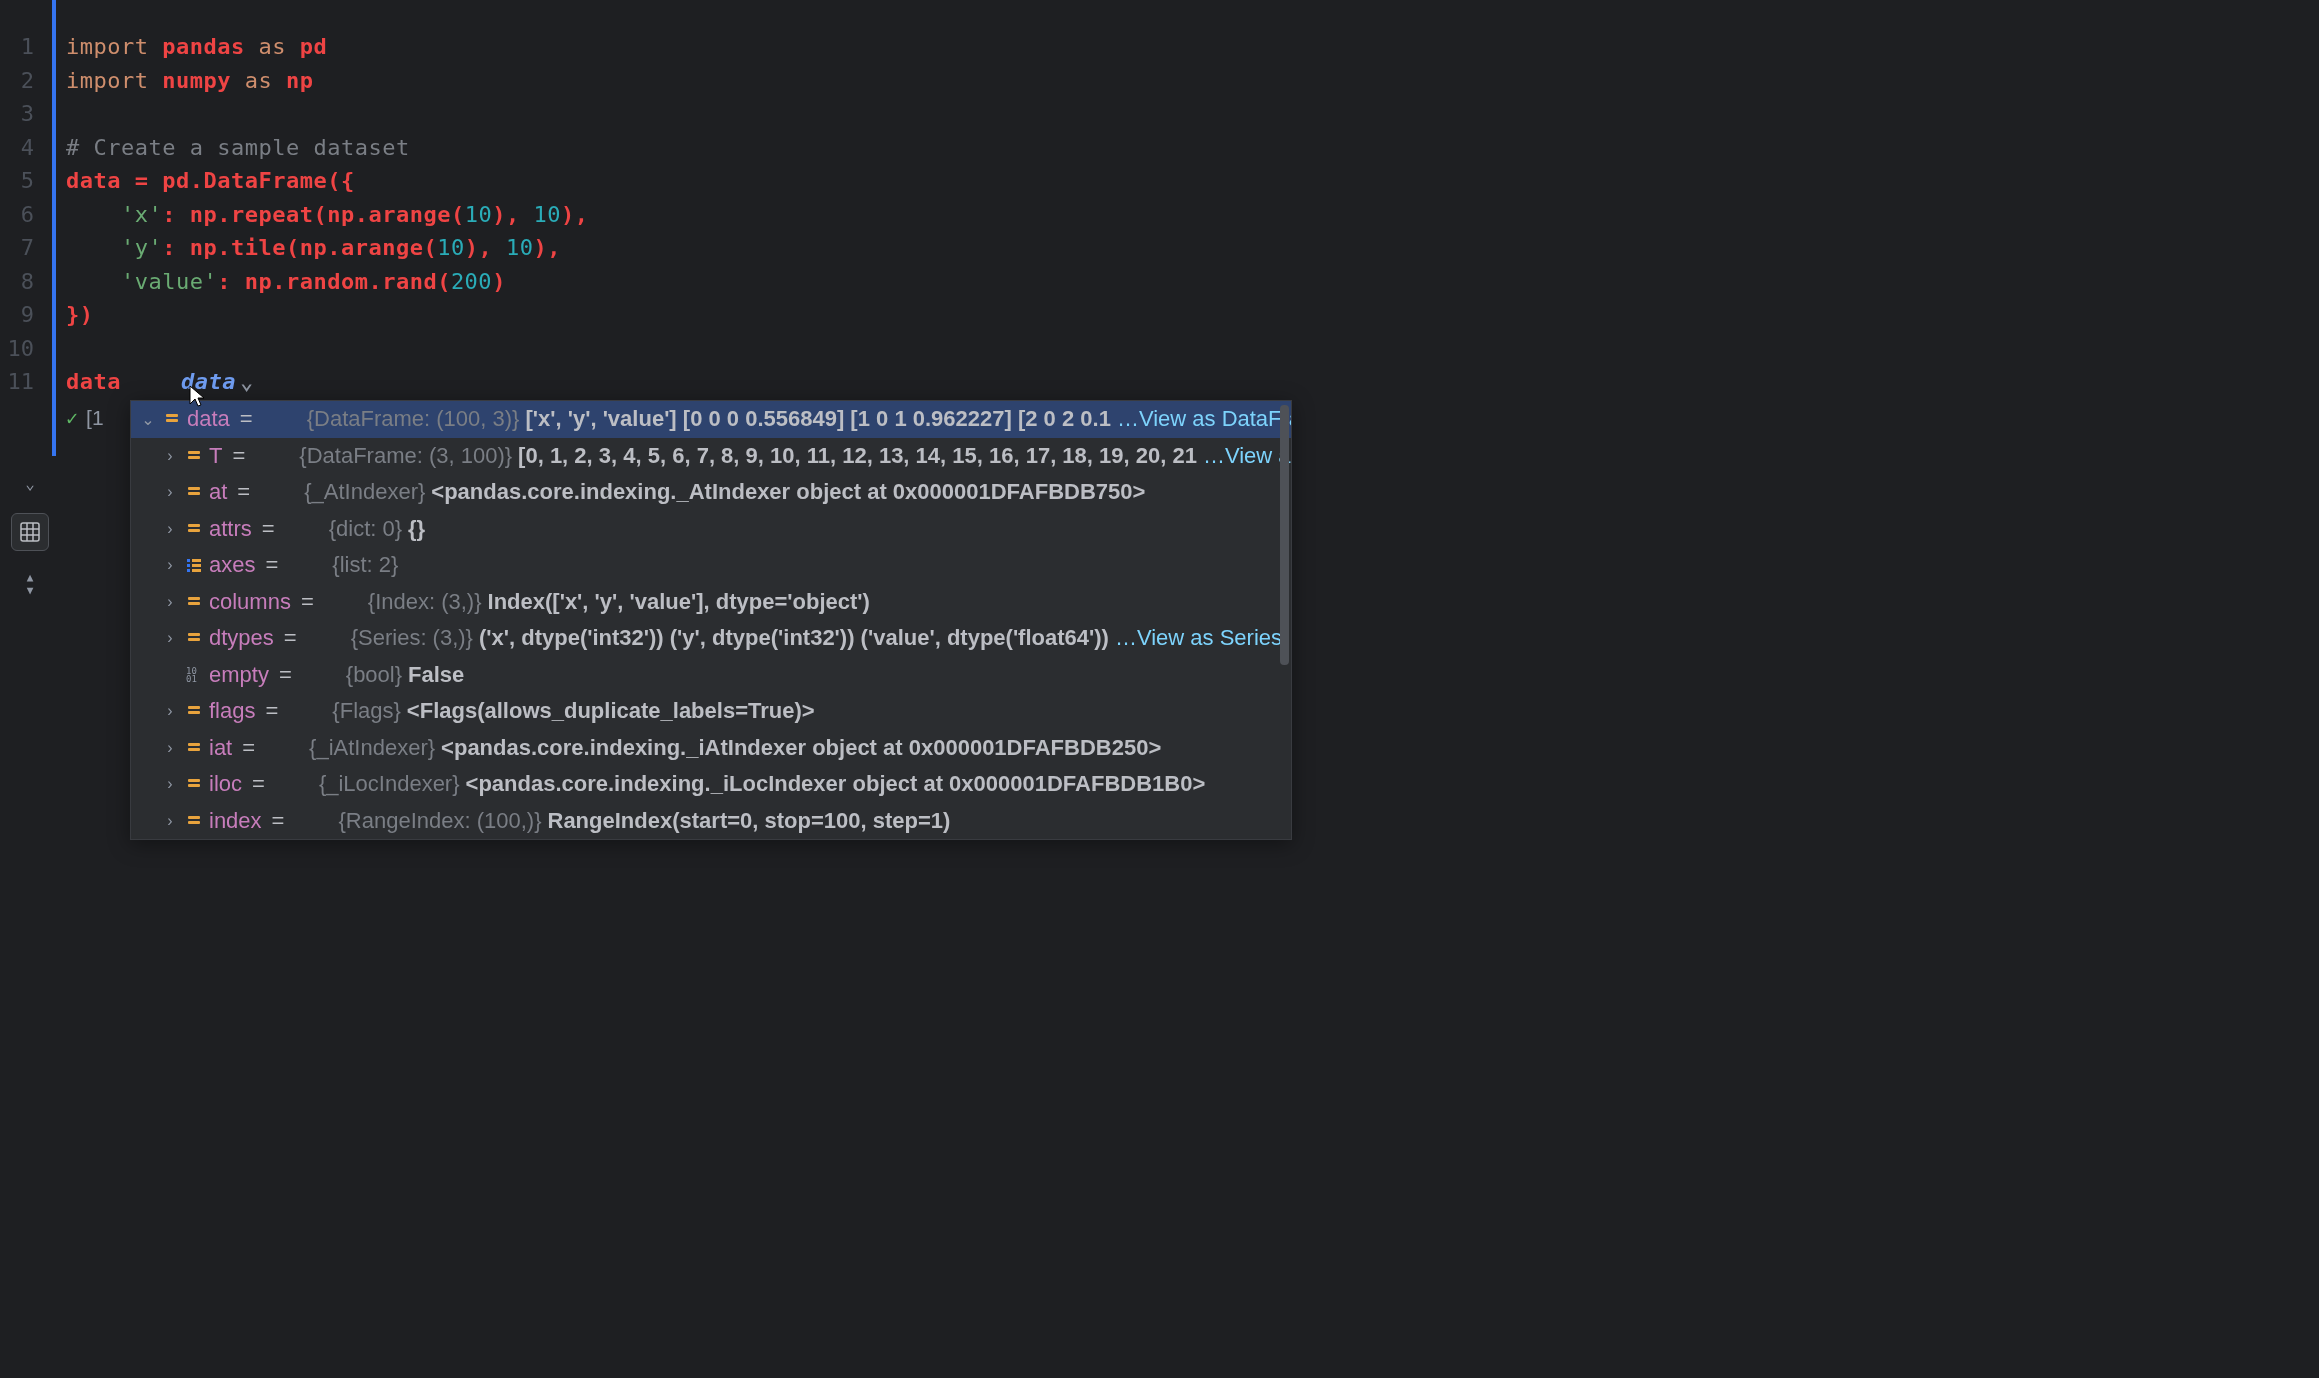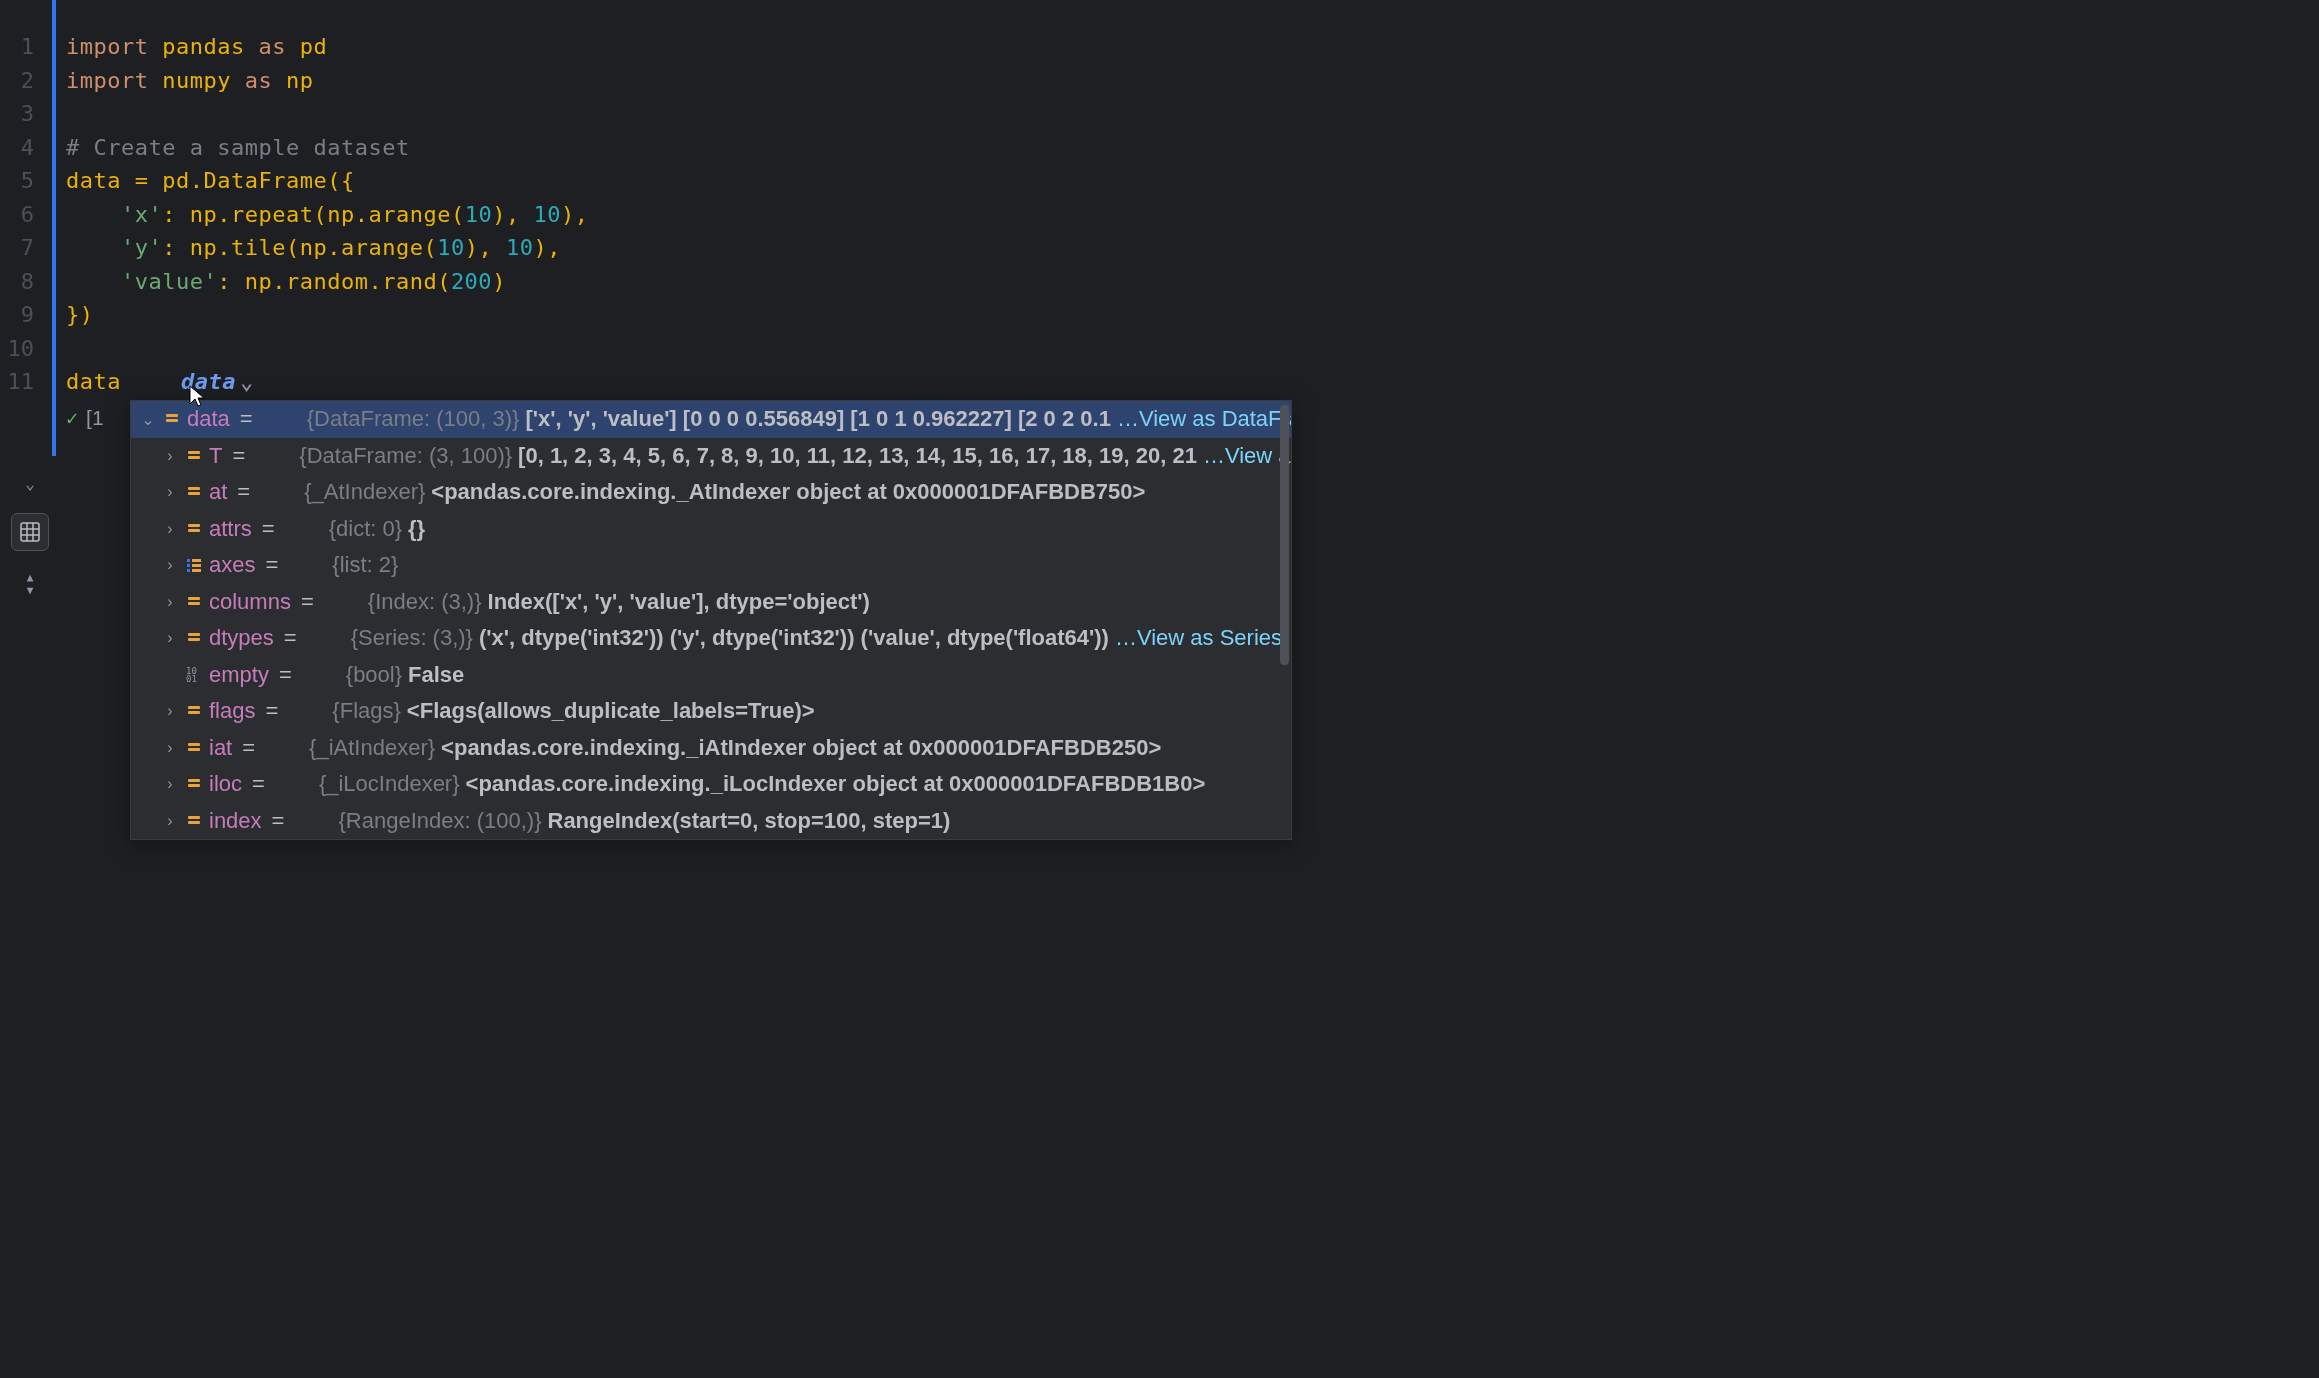--- a/index.html
+++ b/index.html
@@ -42,21 +42,21 @@
     line-height: 33.5px;
     padding-left: 10px;
     white-space: pre;
     font-family: 'Menlo', 'Consolas', monospace;
     letter-spacing: 0.5px;
   }
   .kw { color: #cf8e6d; }
   .str { color: #6aab73; }
   .num { color: #2aacb8; }
   .comment { color: #7a7e85; }
-  .ident { color: #eab308; }
+  .ident { color: #ef4444; font-weight: bold; }
   
   .inline-hint {
     display: inline-block;
     margin-left: 60px;
     font-style: italic;
     color: #6f9cf0;
     font-weight: bold;
   }
   .inline-hint-chevron {
     color: #8f96a3;

